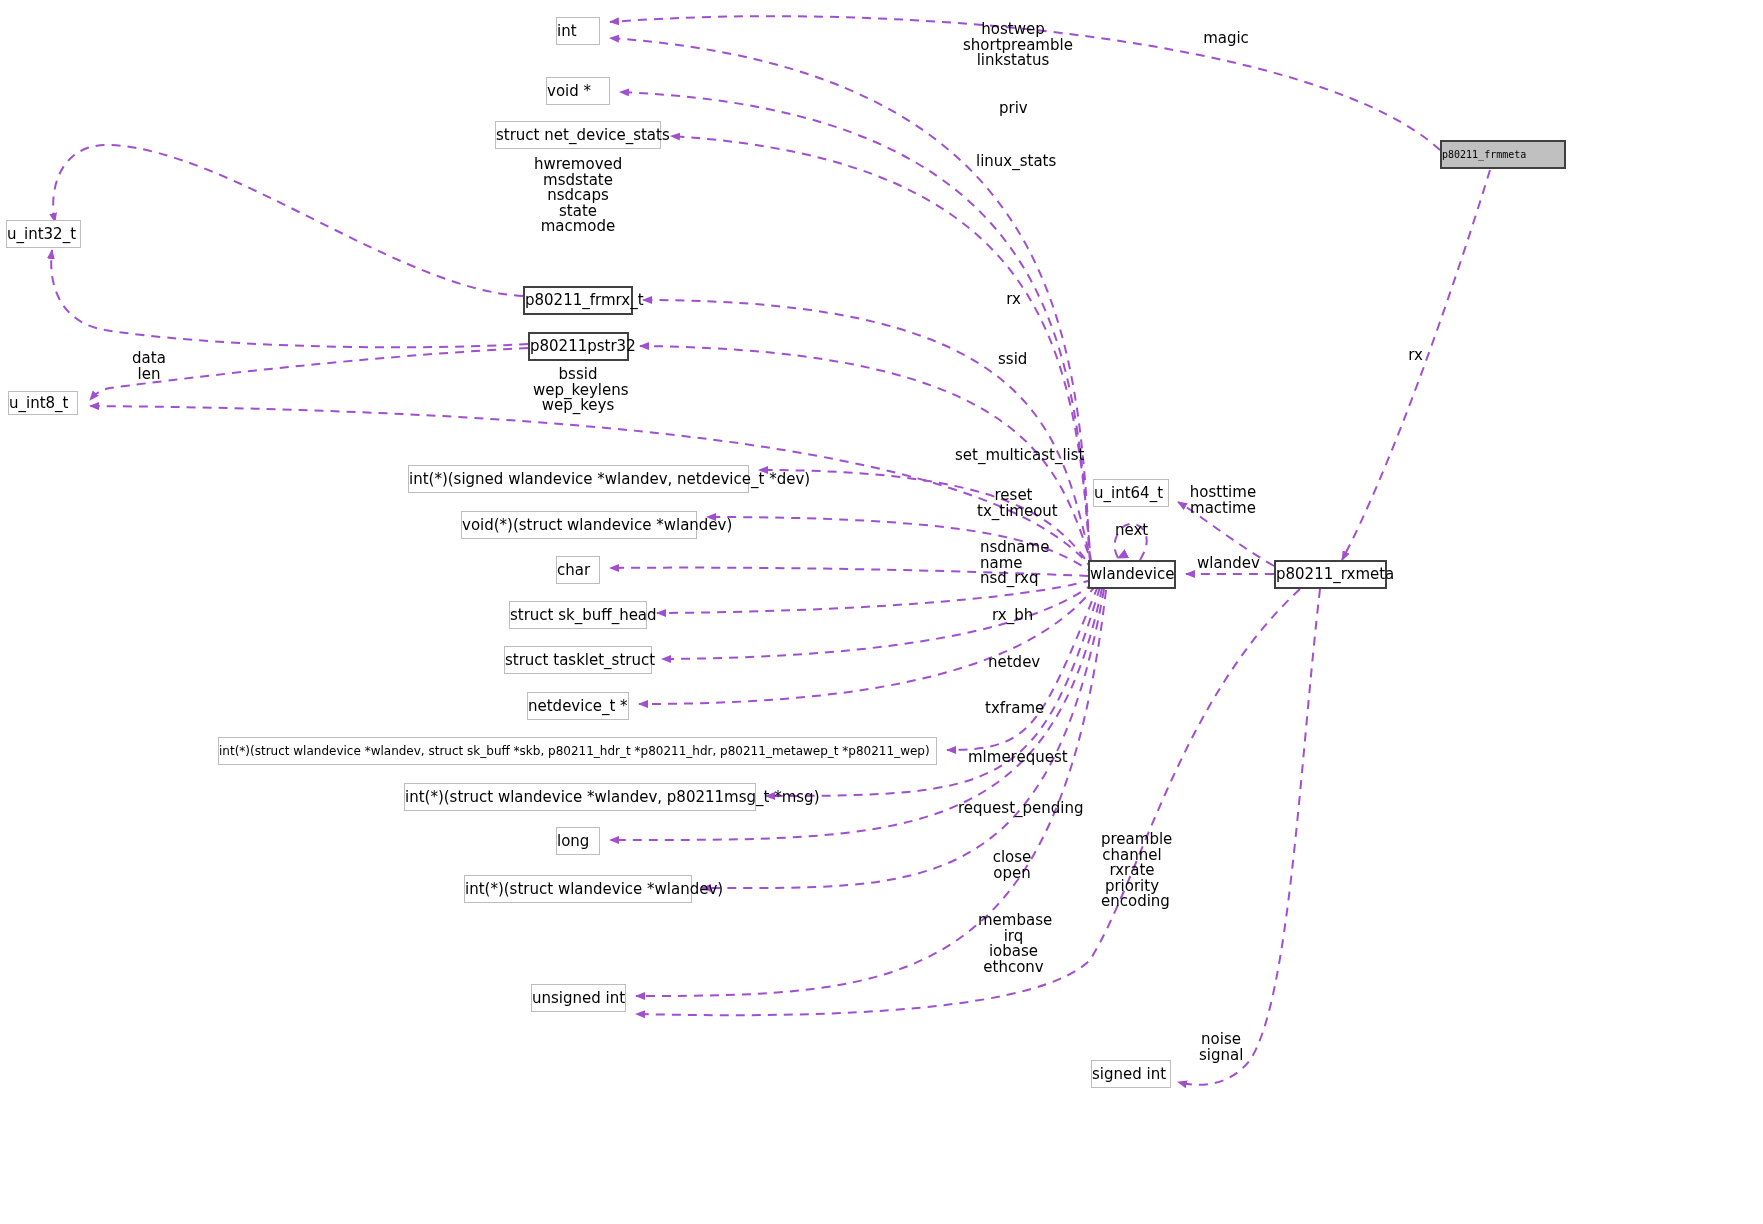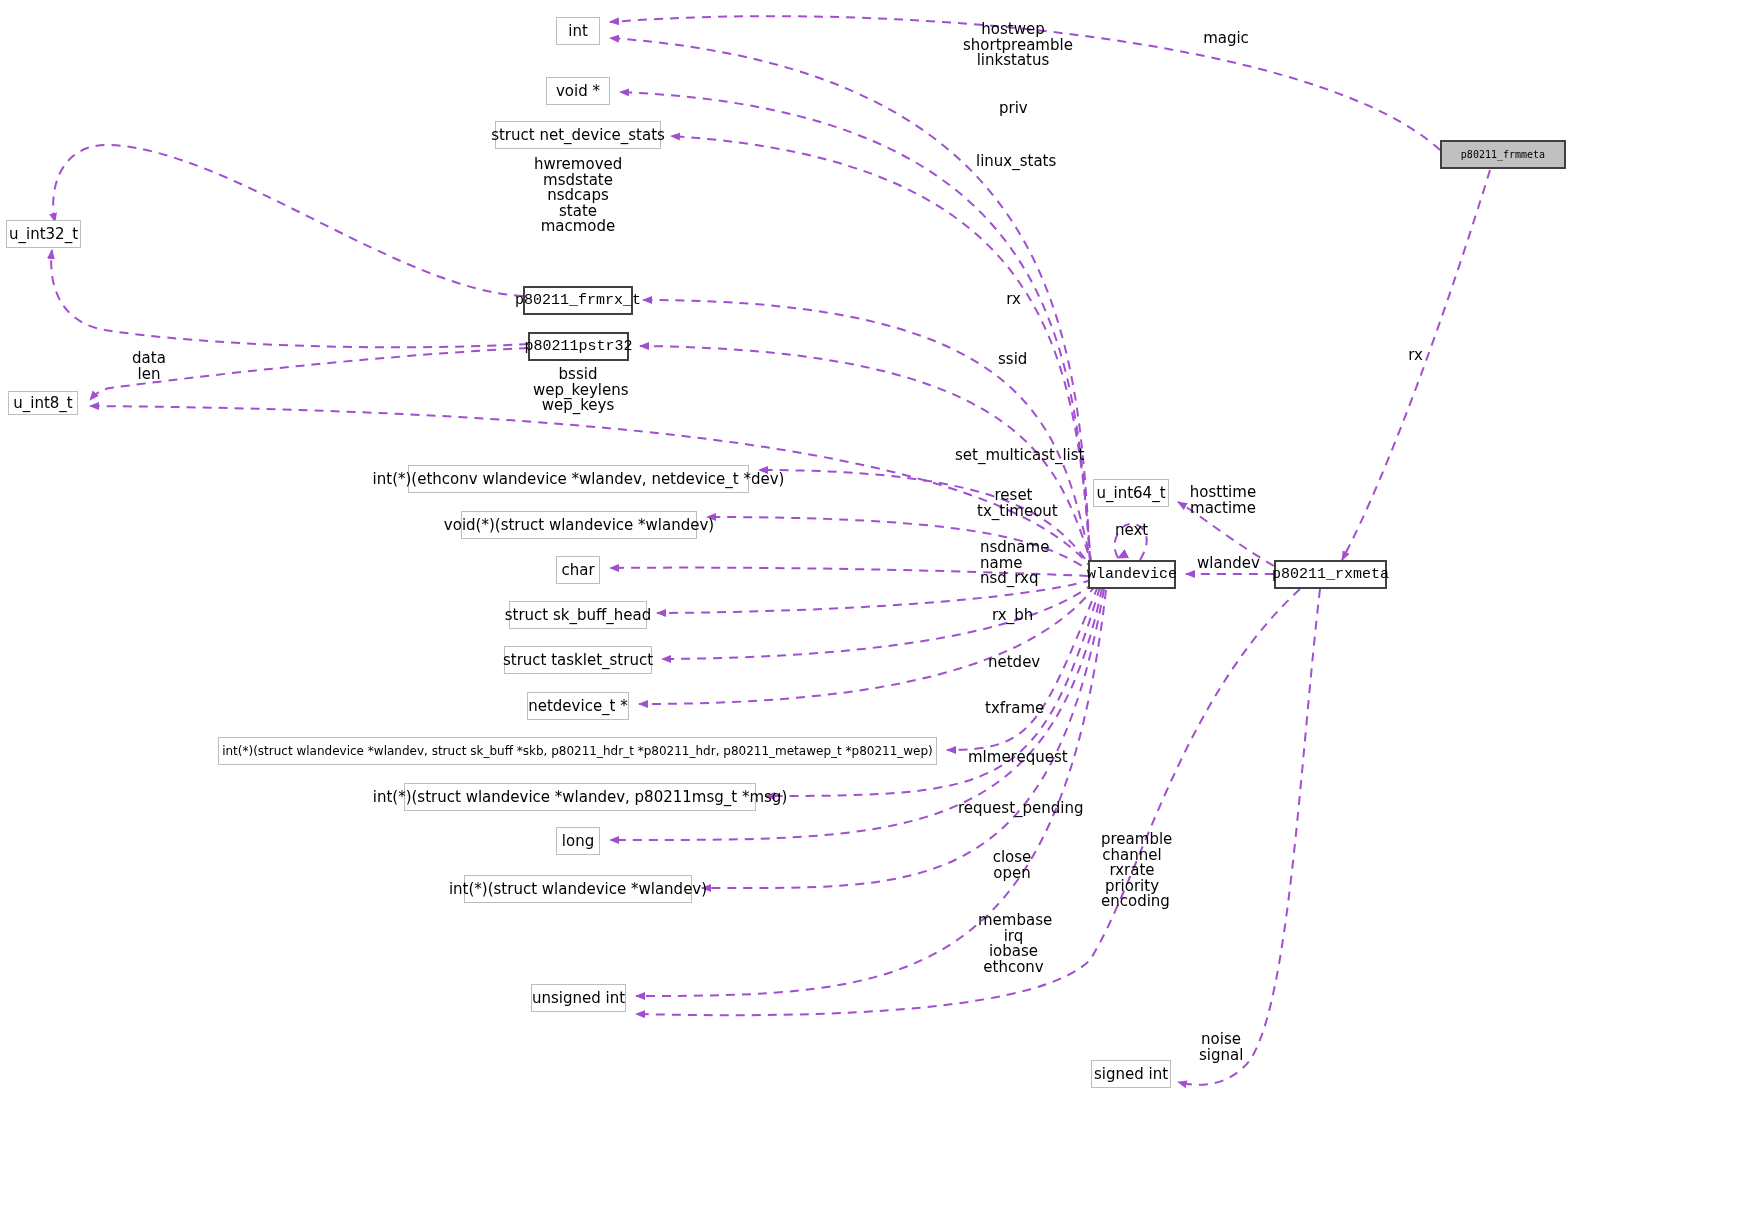--- a/index.html
+++ b/index.html
@@ -1,22 +1,22 @@
 <!DOCTYPE html>
 <html><head>
 <meta charset="utf-8">
 <style>
   html,body{margin:0;padding:0;background:#ffffff;}
   body{width:1763px;height:1224px;overflow:hidden;font-family:"DejaVu Sans","Liberation Sans",sans-serif;}
   #canvas{position:relative;width:1763px;height:1224px;}
   svg#edges{position:absolute;left:0;top:0;width:1763px;height:1224px;}
   .node{position:absolute;box-sizing:border-box;background:#ffffff;border:1px solid #bdbdbd;
-        display:flex;align-items:center;justify-content:center;white-space:nowrap;
+        display:flex;align-items:center;white-space:nowrap;
         font-size:15px;color:#000;line-height:1;}
-  .node.bold{border:2px solid #404040;font-family:Liberation Mono, monospace;}
+  .node.bold{border:2px solid #404040;}
   .node.hilite{border:2px solid #404040;background:#c0c0c0;}
   .elabel{position:absolute;font-size:15px;color:#000;white-space:pre;line-height:15.6px;text-align:center;}
   .elabel.right{text-align:left;}
 </style>
 </head>
 <body>
 
 <div id="canvas">
 
   <svg id="edges" viewBox="0 0 1763 1224">
@@ -101,21 +101,21 @@
   <div class="node bold" style="left:523px;top:286px;width:110px;height:29px">
       <span>p80211_frmrx_t</span>
     </div>
   <div class="node bold" style="left:528px;top:332px;width:101px;height:29px">
       <span>p80211pstr32</span>
     </div>
   <div class="node" style="left:8px;top:391px;width:70px;height:24px">
       <span>u_int8_t</span>
     </div>
   <div class="node" style="left:408px;top:465px;width:341px;height:28px">
-      <span>int(*)(ethconv wlandevice *wlandev, netdevice_t *dev)</span>
+      <span>int(*)(signed wlandevice *wlandev, netdevice_t *dev)</span>
     </div>
   <div class="node" style="left:461px;top:511px;width:236px;height:28px">
       <span>void(*)(struct wlandevice *wlandev)</span>
     </div>
   <div class="node" style="left:556px;top:556px;width:44px;height:28px">
       <span>char</span>
     </div>
   <div class="node" style="left:509px;top:601px;width:138px;height:28px">
       <span>struct sk_buff_head</span>
     </div>

